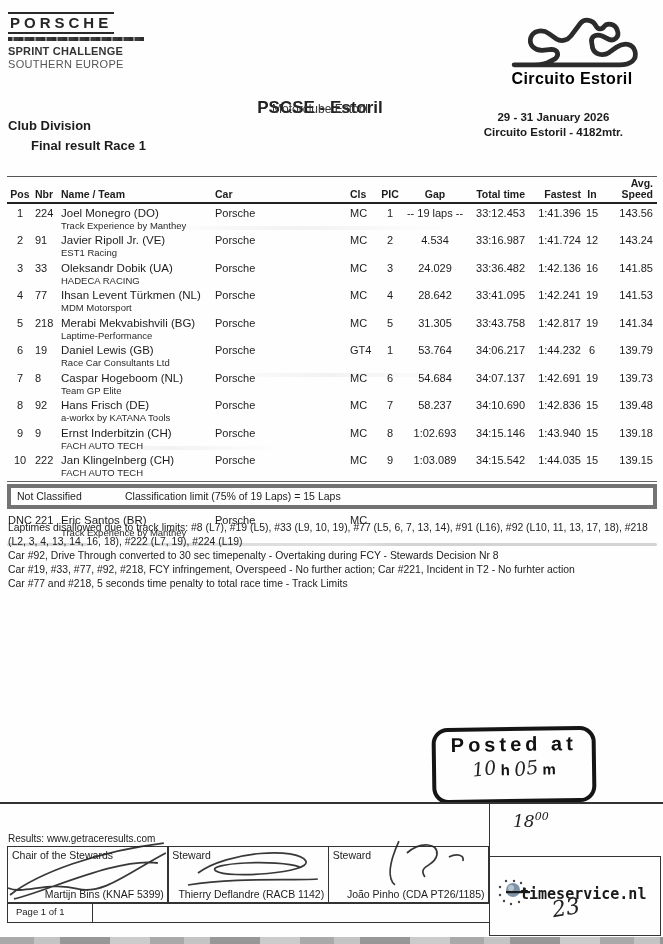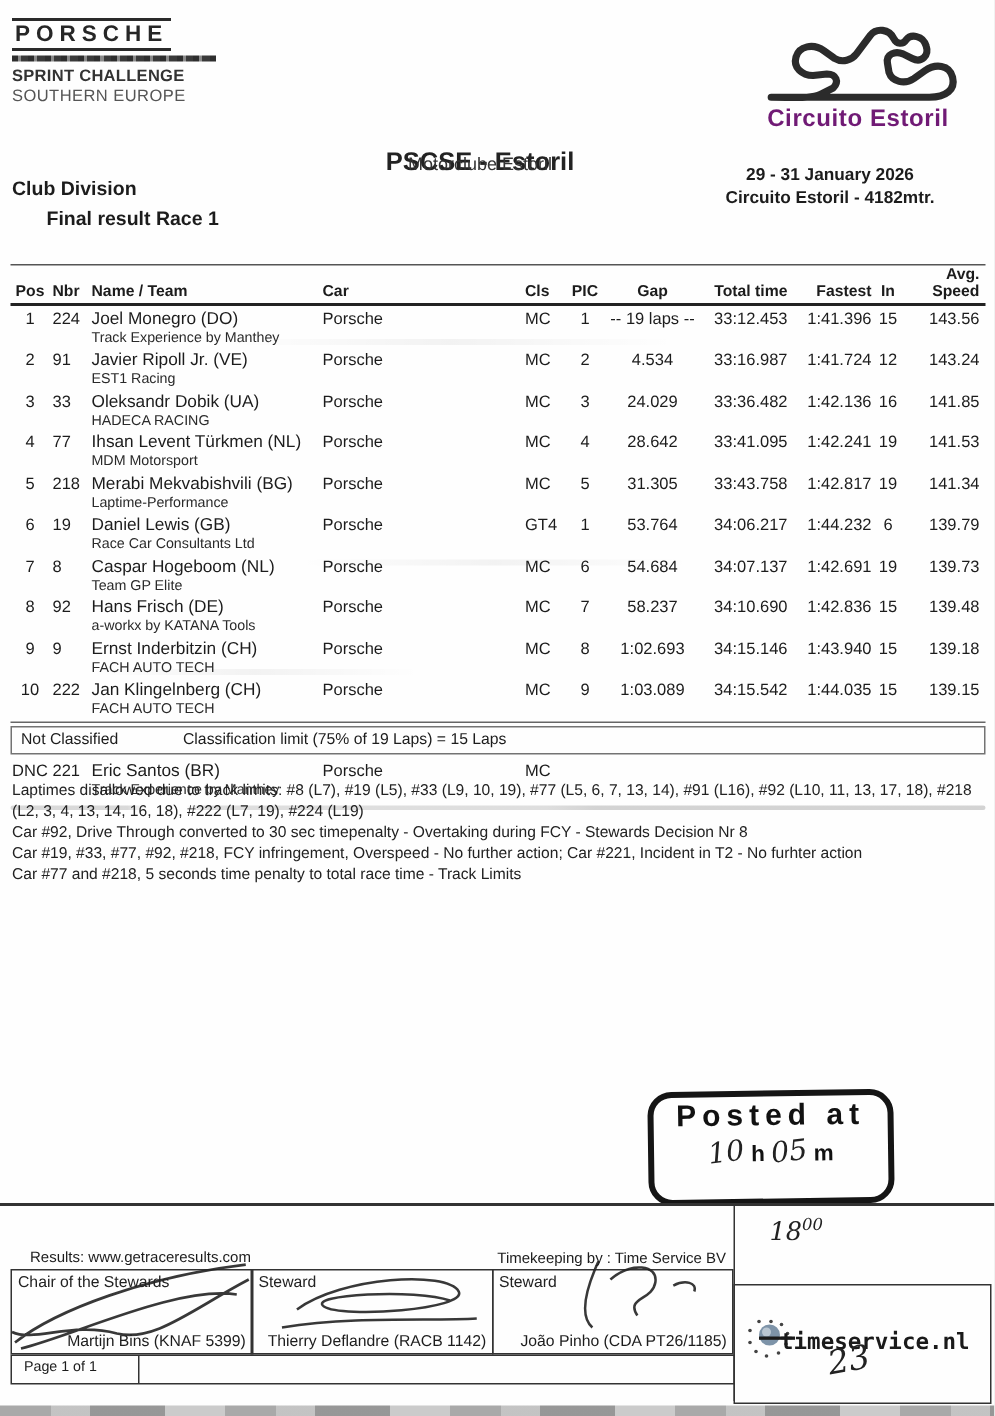--- a/index.html
+++ b/index.html
@@ -10,21 +10,21 @@
   .porsche-block{position:absolute;left:8px;top:12px;}
   .porsche-word{display:inline-block;font-weight:bold;font-size:15px;letter-spacing:4px;
                 color:#262626;border-top:2px solid #2a2a2a;border-bottom:2px solid #2a2a2a;
                 padding:0 2px 1px 2px;}
   .porsche-bar{width:136px;height:4px;margin-top:3px;
                background:repeating-linear-gradient(90deg,#2e2e2e 0 4px,#8a8a8a 4px 6px,#3a3a3a 6px 11px);}
   .series1{font-size:11px;font-weight:bold;color:#333;margin-top:4px;letter-spacing:0.2px;}
   .series2{font-size:11px;color:#555;margin-top:1px;letter-spacing:0.3px;}
 
   .circuit-block{position:absolute;right:2px;top:8px;width:178px;text-align:center;}
-  .circuit-name{font-weight:bold;font-size:16px;letter-spacing:0.4px;color:#701a75;margin-top:-4px;}
+  .circuit-name{font-weight:bold;font-size:16px;letter-spacing:0.4px;color:#000000;margin-top:-4px;}
 
   .event-title{position:absolute;left:0;top:98px;width:640px;text-align:center;
                font-size:17px;font-weight:bold;color:#222;}
   .event-subtitle{position:absolute;left:0;top:102px;width:640px;text-align:center;
                   font-size:12px;color:#333;}
 
   .division-block{position:absolute;left:8px;top:118px;font-weight:bold;font-size:13px;}
   .division-block div + div{margin-top:5px;padding-left:23px;}
 
   .date-block{position:absolute;right:40px;top:110px;text-align:center;font-weight:bold;
@@ -45,21 +45,21 @@
   .team{font-size:9.5px;color:#2a2a2a;margin-top:1px;}
   .car{text-align:left;padding-left:2px;}
   .cls{text-align:left;padding-left:1px;}
   .pic{text-align:center;}
   .gap{text-align:center;}
   .total{text-align:right;}
   .fastest{text-align:right;}
   .inlap{text-align:center;}
   .avg{text-align:right;}
   .classified-end{border-top:1px solid #666;margin-top:2px;}
-  .nc-box{border:1px solid #737373;margin-top:2px;padding:2px 6px 3px;display:flex;font-size:10.5px;}
+  .nc-box{border:4px solid #737373;margin-top:2px;padding:2px 6px 3px;display:flex;font-size:10.5px;}
   .nc-label{width:108px;}
   .dnc-rows{margin-top:2px;}
   .smudge-line{height:3px;margin-top:4px;
      background:linear-gradient(90deg,#bbb 0 12%,transparent 14% 18%,#c4c4c4 20% 55%,#b0b0b0 60% 98%);
      opacity:.55;border-radius:2px;}
 
   
   .notes-block{position:absolute;left:8px;top:521px;width:650px;font-size:10.4px;line-height:14px;color:#222;}
 
   
@@ -72,21 +72,21 @@
   .stamp-line2 .hand{font-size:19px;display:inline-block;transform:rotate(-6deg);}
 
   
   .footer{position:absolute;left:0;top:802px;width:663px;height:142px;border-top:2px solid #333;}
   .fastest-line{position:absolute;left:8px;top:4px;font-size:10px;color:#222;}
   .v-divider{position:absolute;left:489px;top:0;width:0;height:130px;border-left:1.5px solid #333;}
   .pub-box{position:absolute;left:491px;top:4px;width:168px;}
   .pub-label{font-size:15px;font-weight:bold;color:#111;padding-left:12px;}
   .pub-value{font-size:17px;padding-left:22px;margin-top:2px;}
   .pub-value sup{font-size:11px;}
-  .results-line{position:absolute;left:8px;top:29px;font-size:10px;margin-left:12px;}
+  .results-line{position:absolute;left:8px;top:29px;font-size:10px;}
   .timekeeping-line{position:absolute;left:0;top:30px;width:484px;text-align:right;font-size:10px;}
   .stewards{position:absolute;left:7px;top:42px;width:481px;height:57px;display:grid;
             grid-template-columns:1fr 1fr 1fr;}
   .steward-cell{border:1.5px solid #333;margin-right:-1.5px;position:relative;padding:2px 4px;}
   .steward-role{font-size:10.5px;color:#222;}
   .steward-name{position:absolute;bottom:2px;left:0;right:4px;text-align:right;font-size:10.5px;white-space:nowrap;}
   .sig{position:absolute;left:0;top:-14px;width:100%;height:70px;overflow:visible;pointer-events:none;}
   .page-row{position:absolute;left:7px;top:99px;width:481px;height:18px;border:1px solid #333;display:flex;}
   .page-cell{width:76px;border-right:1px solid #333;font-size:9.5px;padding:2px 0 0 8px;}
   .ts-box{position:absolute;left:489px;top:52px;width:170px;height:78px;border:1.5px solid #333;}
@@ -369,21 +369,20 @@
   <div class="footer">
     <div class="v-divider"></div>
 
     <div class="pub-box">
       <div class="pub-value hand">
         <span>18</span><sup>00</sup>
       </div>
     </div>
 
     <div class="results-line">Results: www.getraceresults.com</div>
-    <div class="timekeeping-line">Timekeeping by :  Time Service BV</div>
 
     <div class="stewards">
       <div class="steward-cell">
         <div class="steward-role">Chair of the Stewards</div>
         <svg class="sig" viewBox="0 0 160 70">
           <path d="M2,62 C30,40 90,18 156,10 M6,66 C40,58 110,24 150,30 M0,55 C15,62 40,48 70,56 C95,62 120,40 158,20" fill="none" stroke="#222" stroke-width="1.8" opacity="0.9"></path>
         </svg>
         <div class="steward-name">Martijn Bins (KNAF 5399)</div>
       </div>
       <div class="steward-cell">

